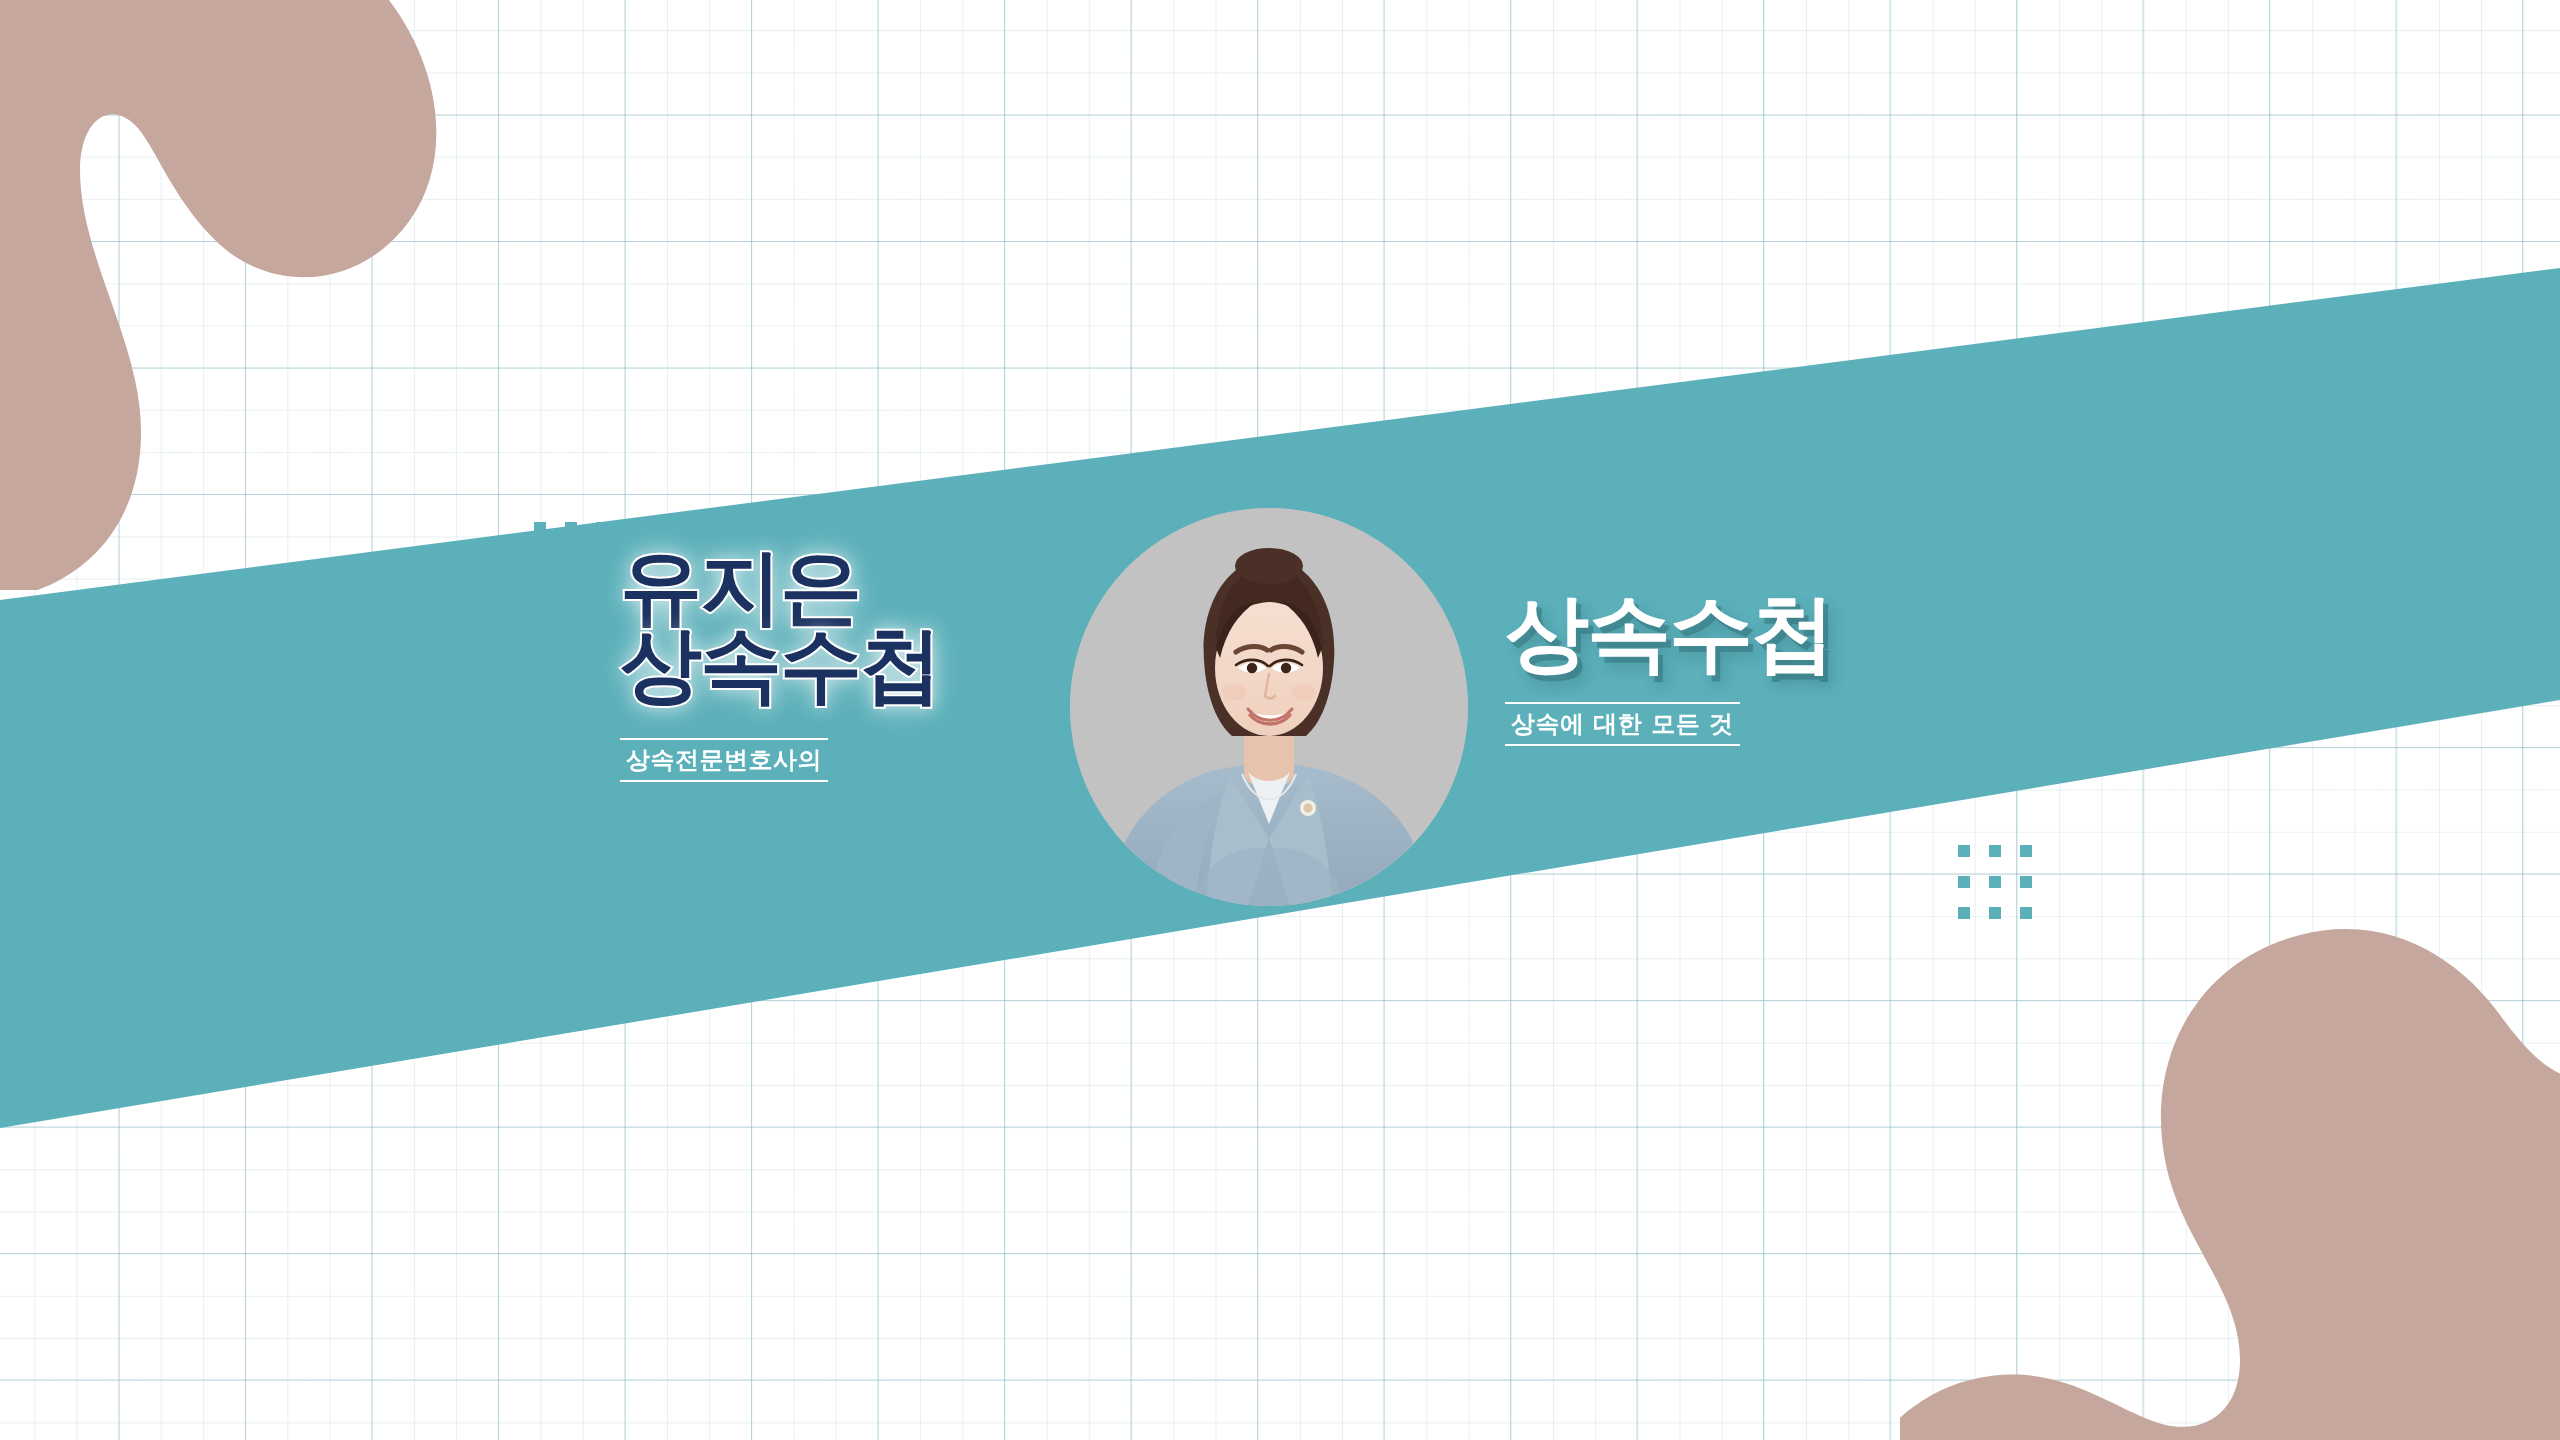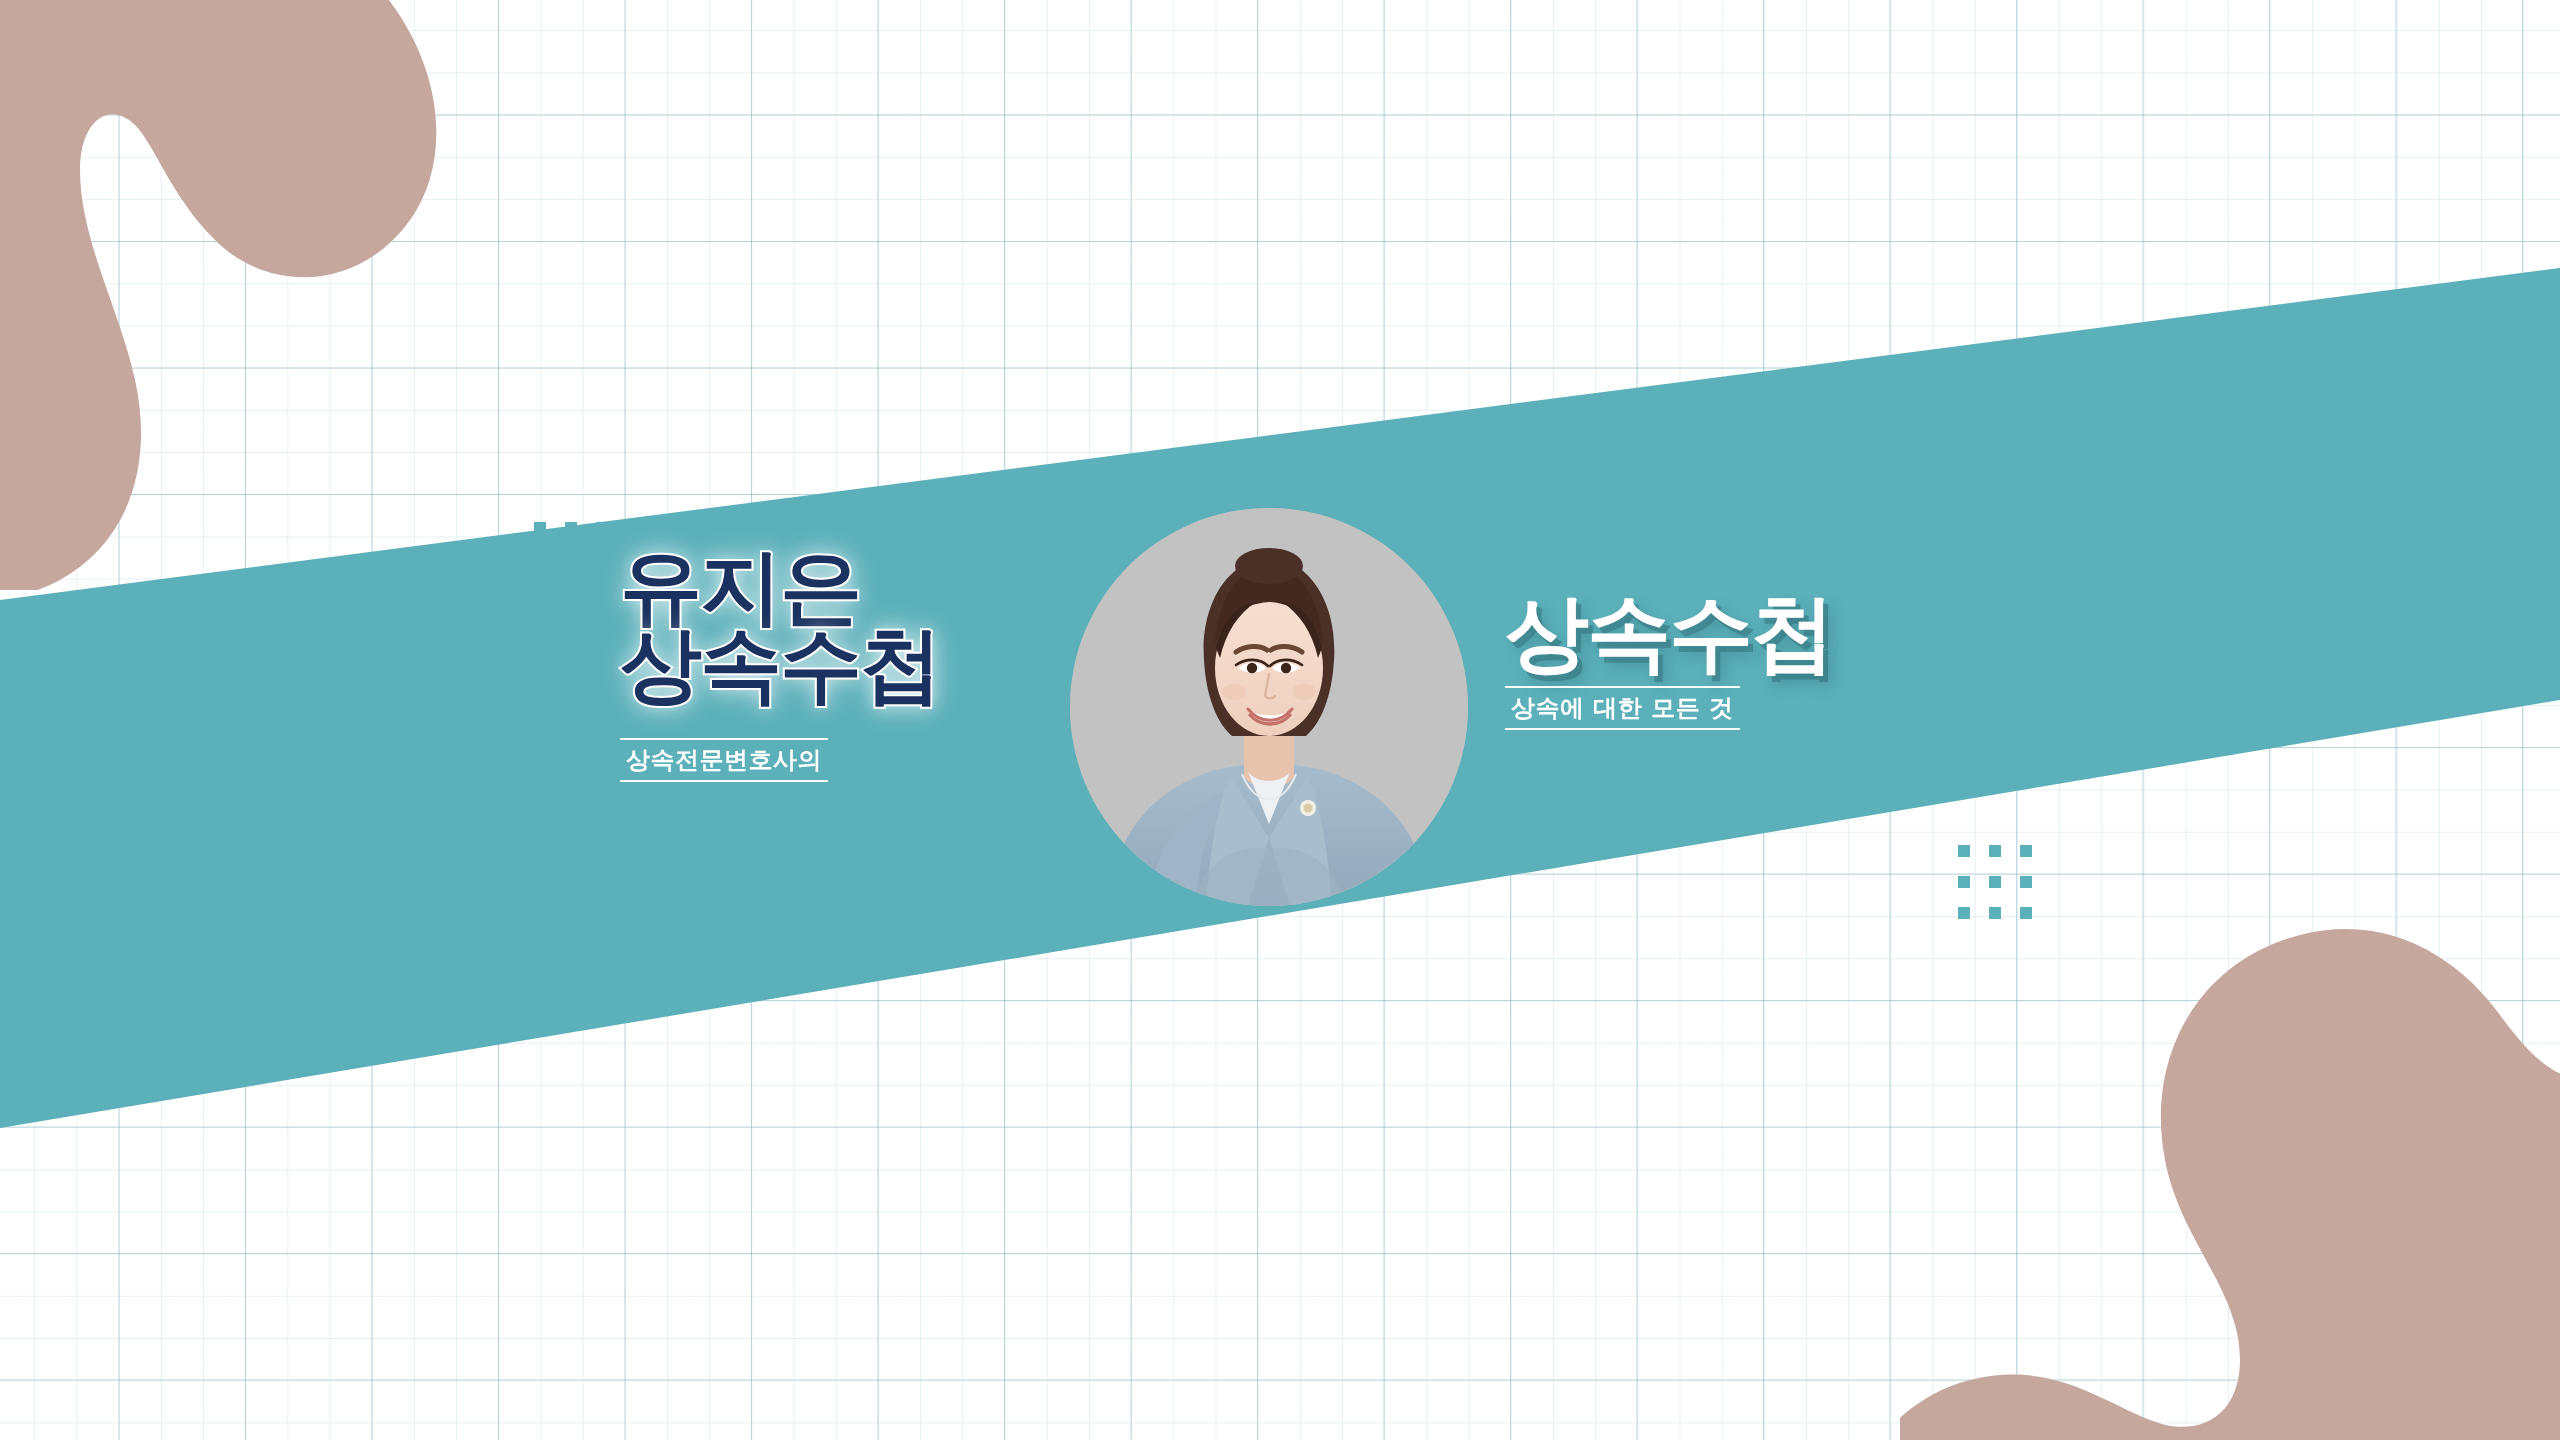--- a/index.html
+++ b/index.html
@@ -144,21 +144,21 @@
     font-weight: 700;
     font-size: 84px;
     line-height: 1.0;
     letter-spacing: -2px;
     color: #ffffff;
     margin: 0;
     text-shadow:
       5px 6px 0 rgba(38,96,106,0.40),
       8px 10px 14px rgba(30,80,90,0.30);
   }
-  .right-title-block .sub-rule { margin-top: 10px; }
+  .right-title-block .sub-rule { margin-top: 26px; }
 
   
   .grid-bg   { z-index: 0; }
   .blob      { z-index: 1; }
   .banner    { z-index: 2; }
   .dot-grid  { z-index: 3; }
   .portrait  { z-index: 5; }
 </style>
 </head>
 <body>

